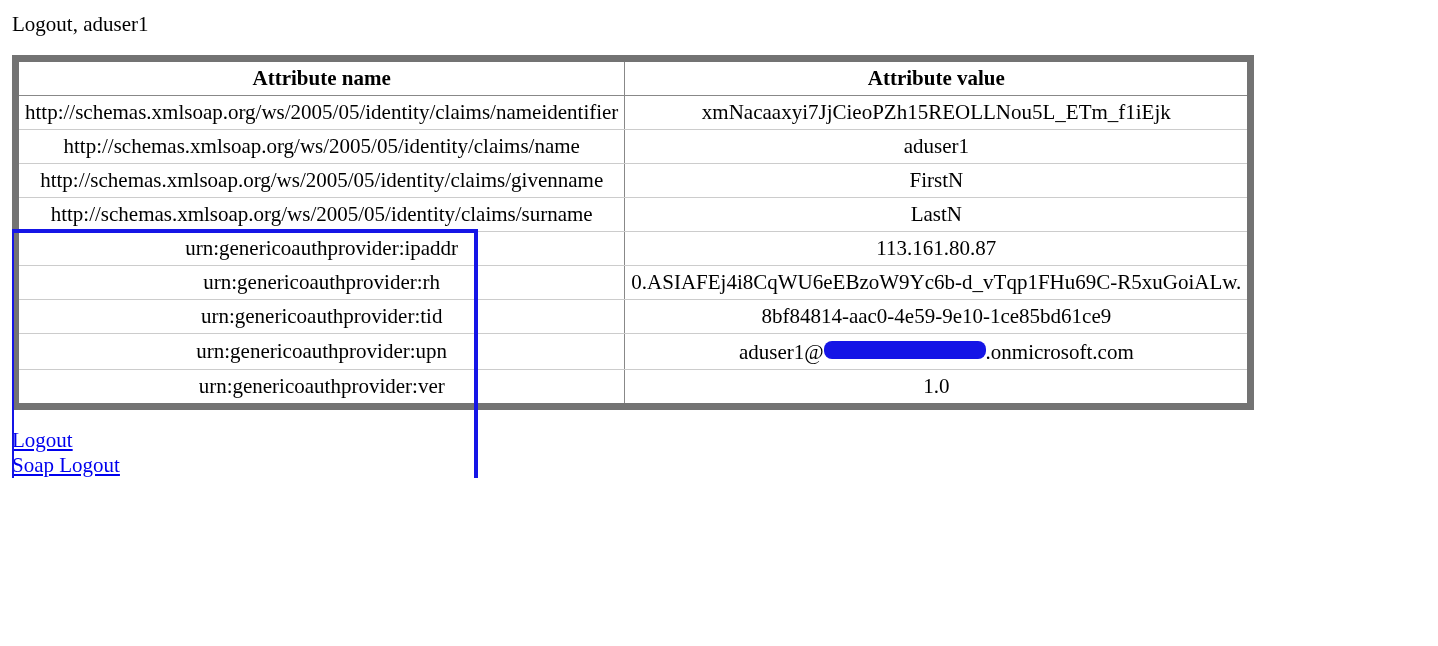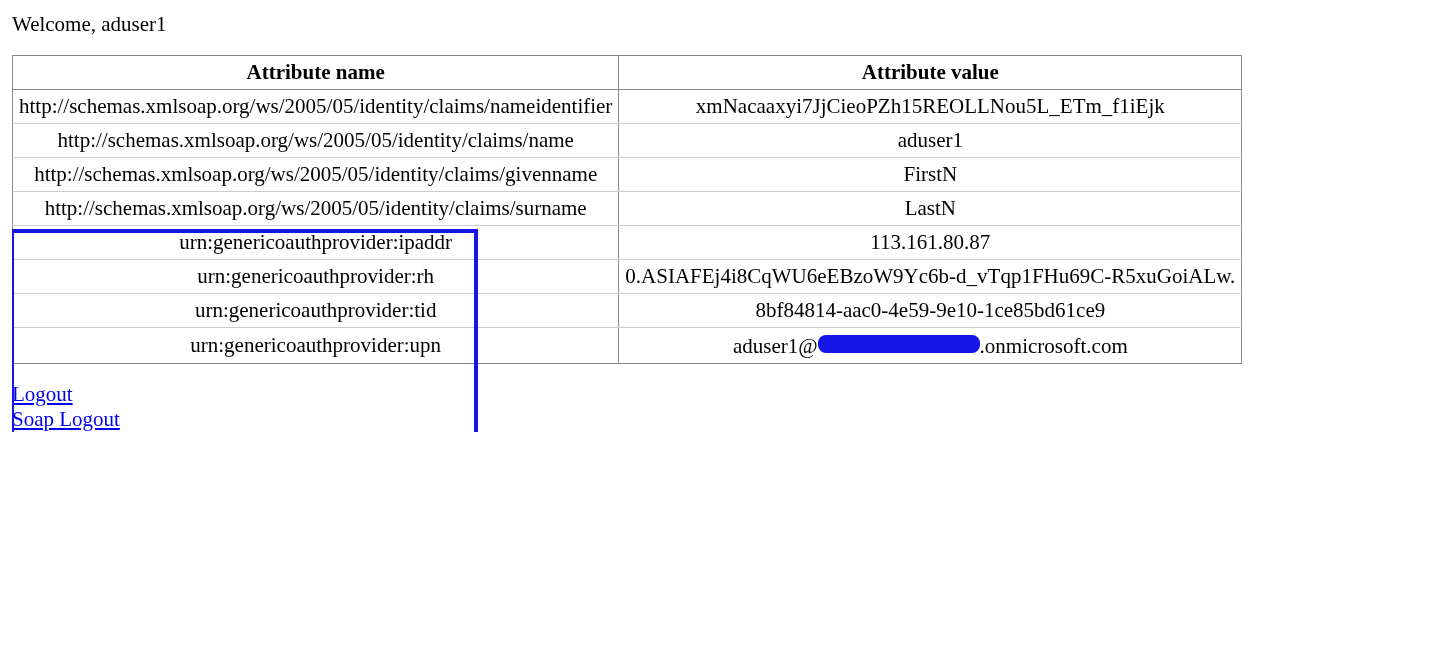--- a/index.html
+++ b/index.html
@@ -7,21 +7,21 @@
       font-size: 21px;
       margin: 12px;
       color: #000;
       background: #fff;
     }
     .welcome {
       margin-bottom: 18px;
     }
     table {
       border-collapse: collapse;
-      border: 1px solid #737373;
+      border: 7px solid #737373;
       width: 1192px;
       font-family: Liberation Serif, serif;
     }
     th, td {
       border: 1px solid #ccc;
       padding: 4px 6px;
       text-align: center;
       font-weight: normal;
       vertical-align: middle;
       white-space: nowrap;
@@ -68,21 +68,21 @@
       top: -2px;
     }
     .redact.w1 { width: 170px; }
     .redact.w2 { width: 162px; }
     .valcell span { vertical-align: middle; }
   </style>
 </head>
 <body>
 
 <div class="welcome">
-  <span>Welcome, </span><span>aduser1</span>
+  <span>Logout, </span><span>aduser1</span>
 </div>
 
 <div class="highlight-wrap">
   <table>
     <thead>
       <tr>
         <th>Attribute name</th>
         <th>Attribute value</th>
       </tr>
     </thead>
@@ -112,20 +112,24 @@
           <td class="valcell">0.ASIAFEj4i8CqWU6eEBzoW9Yc6b-d_vTqp1FHu69C-R5xuGoiALw.</td>
         </tr>
         <tr>
           <td>urn:genericoauthprovider:tid</td>
           <td class="valcell">8bf84814-aac0-4e59-9e10-1ce85bd61ce9</td>
         </tr>
         <tr>
           <td>urn:genericoauthprovider:upn</td>
           <td class="valcell"><span>aduser1@</span><span class="redact w2"></span><span>.onmicrosoft.com</span></td>
         </tr>
+        <tr>
+          <td>urn:genericoauthprovider:ver</td>
+          <td class="valcell">1.0</td>
+        </tr>
       </tbody>
   </table>
   <div class="highlight-box"></div>
 </div>
 
 <div class="links">
   <a href="#">Logout</a><br>
   <a href="#">Soap Logout</a>
 </div>
 

